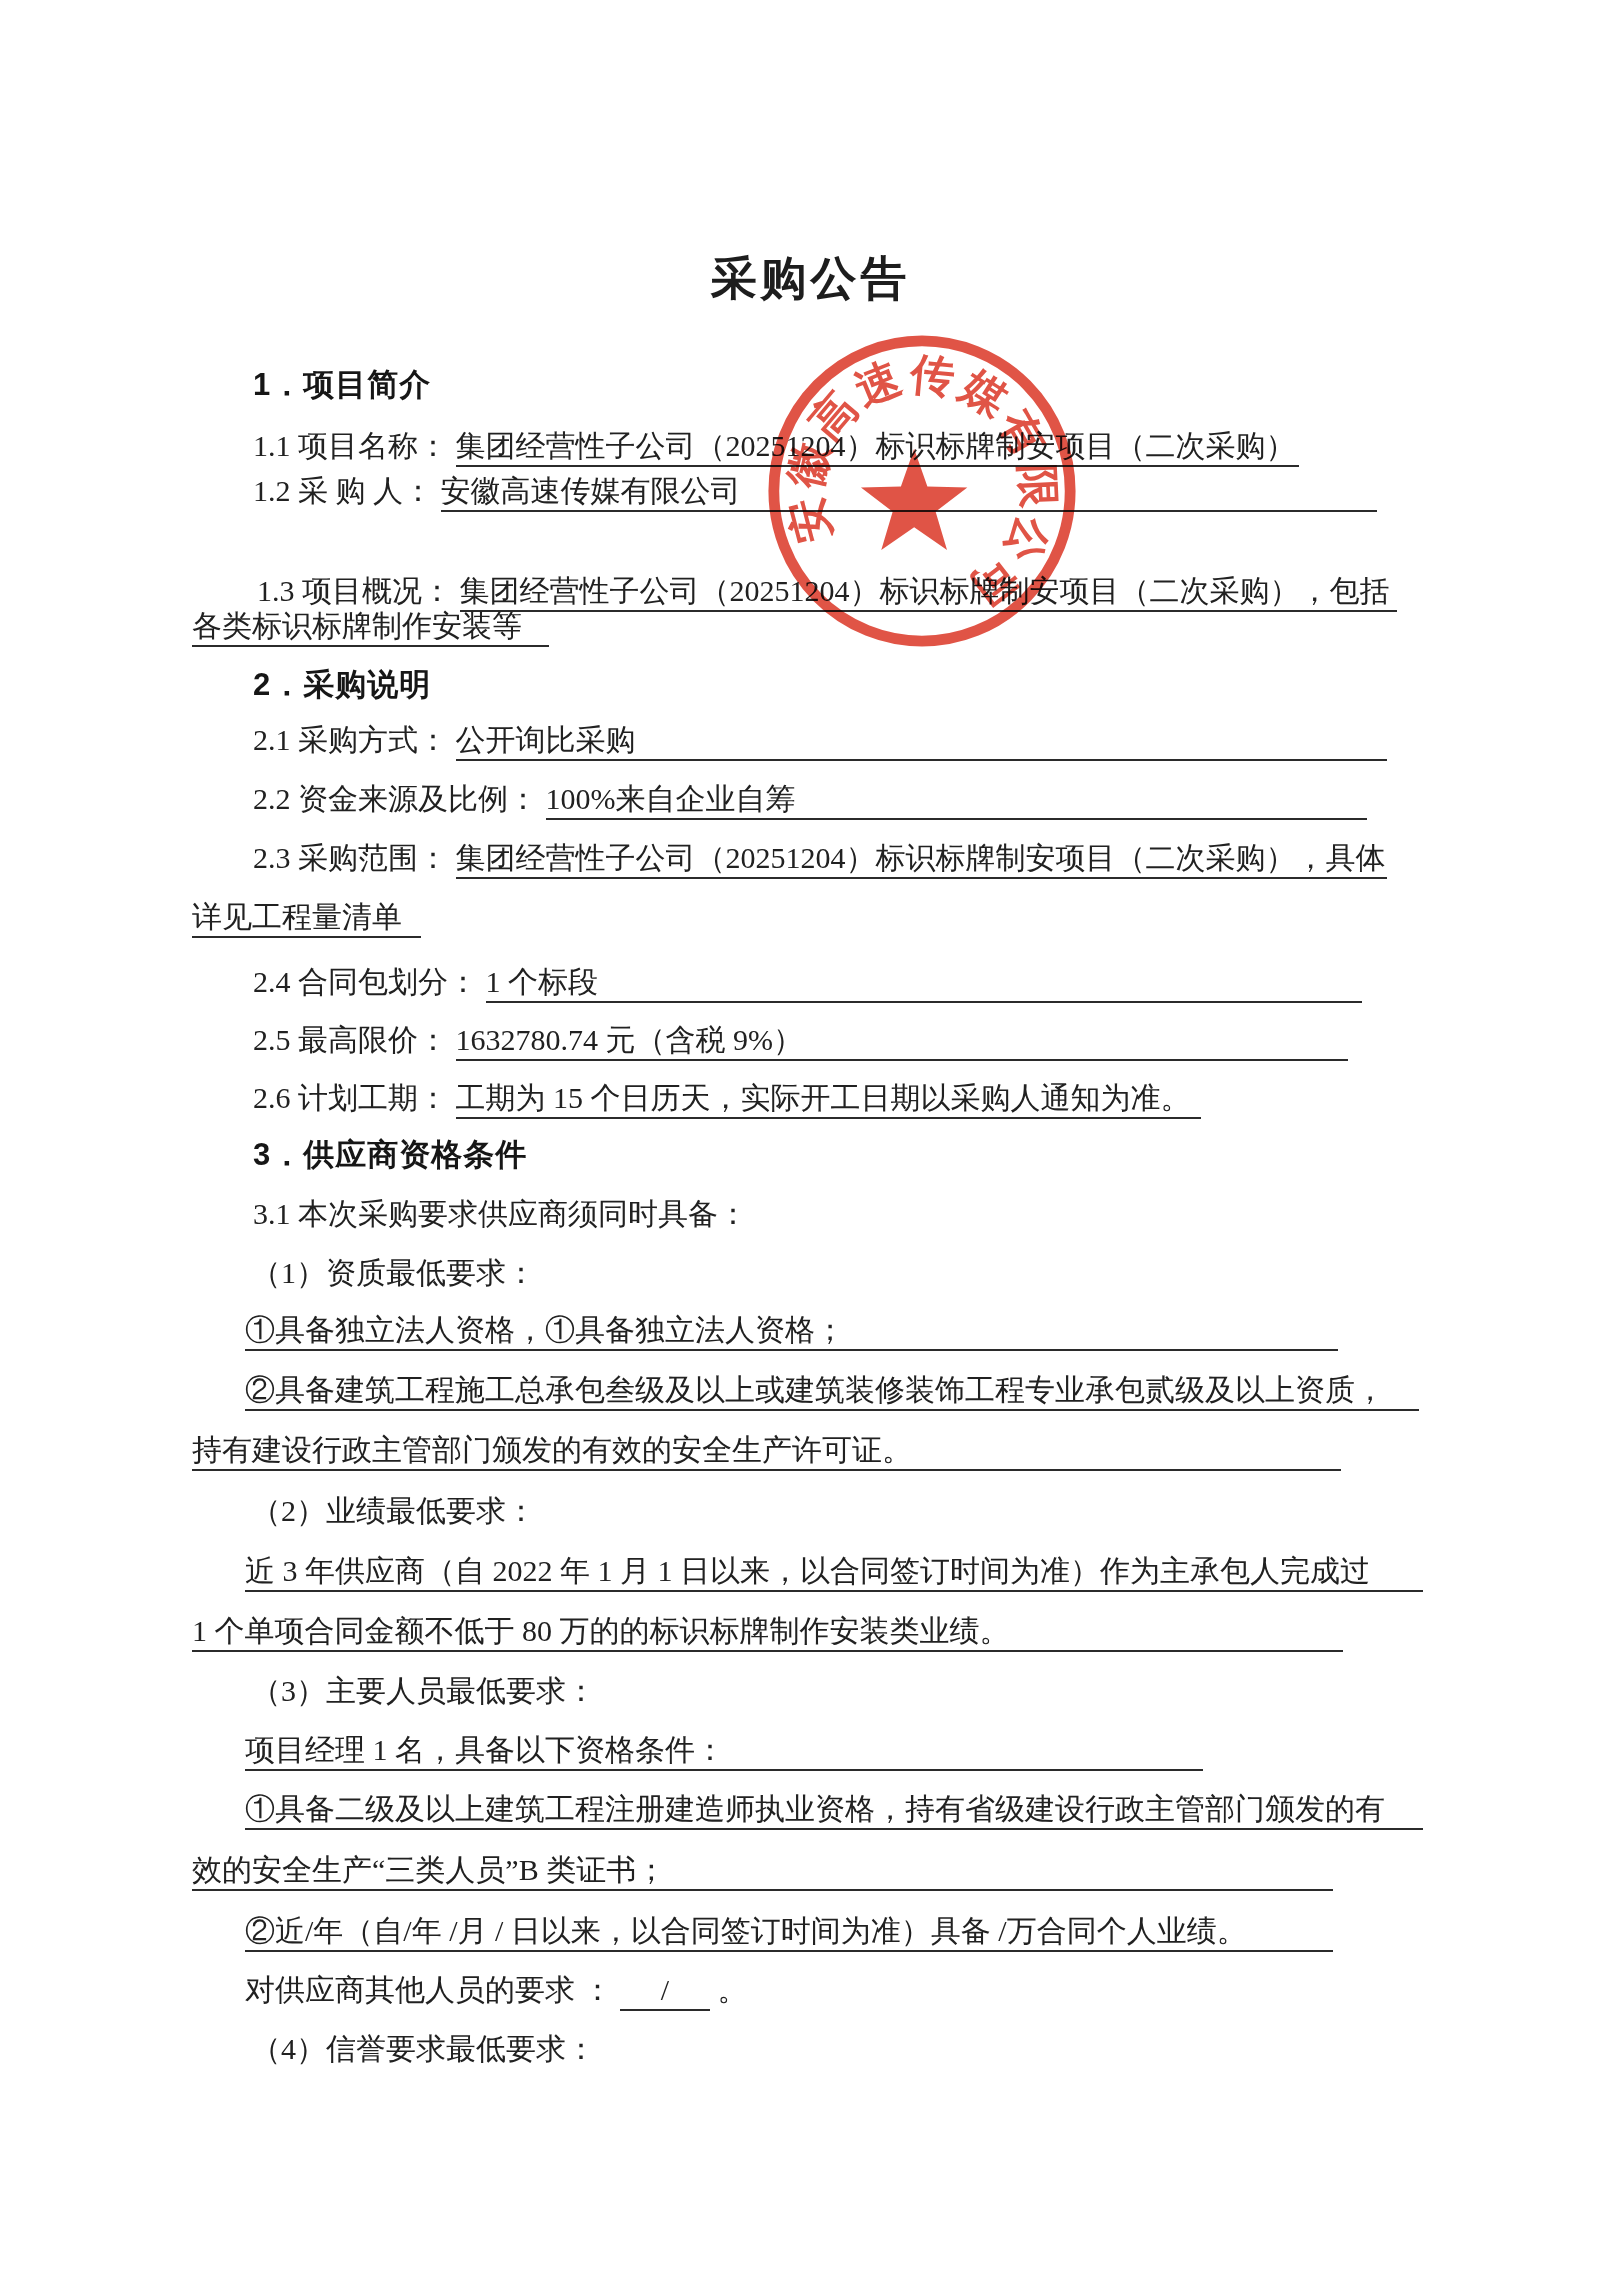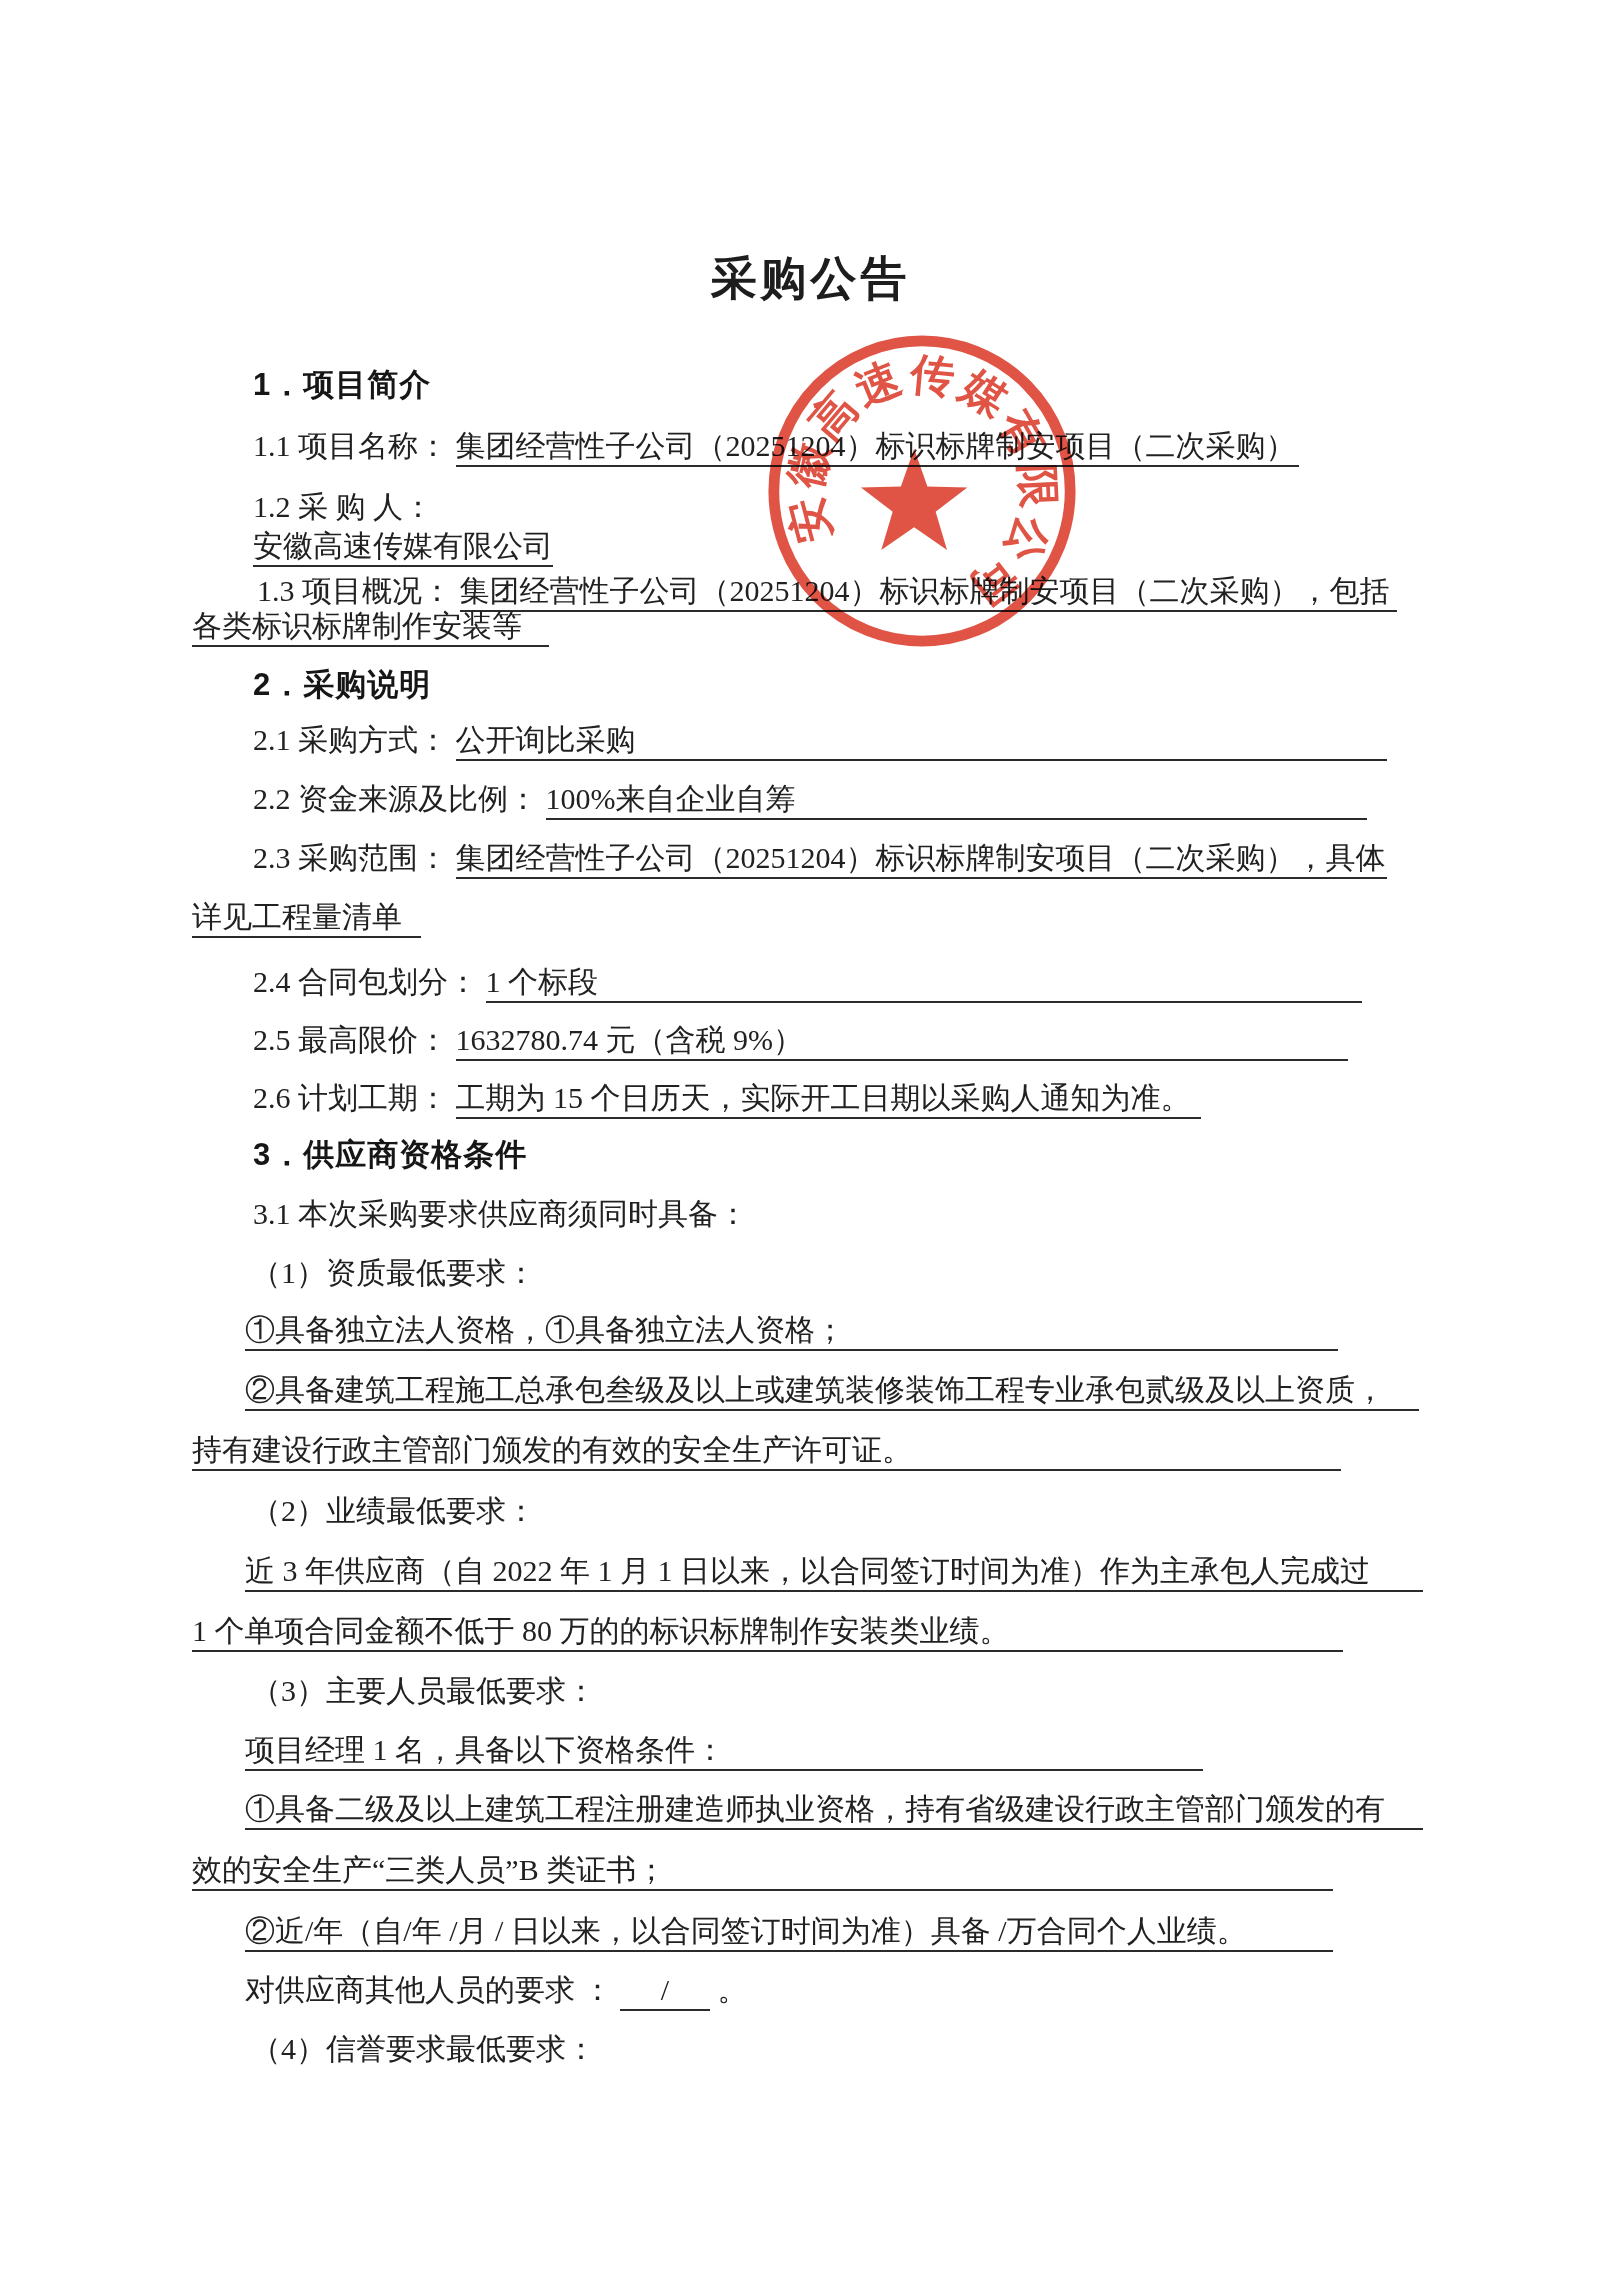--- a/index.html
+++ b/index.html
@@ -47,21 +47,21 @@
 <div id="page">
 
   <div class="title" style="top:248px;">采购公告</div>
 
   <div class="line h" style="top:365px;left:253px;">1．项目简介</div>
 
   <div class="line" style="top:426px;left:253px;right:322px;">
     <span class="lbl">1.1 项目名称： </span><span class="ul">集团经营性子公司（20251204）标识标牌制安项目（二次采购）</span>
   </div>
 
-  <div class="line" style="top:487px;left:253px;right:244px;flex-direction:column;">
+  <div class="line" style="top:471px;left:253px;right:244px;">
     <span class="lbl">1.2 采 购 人： </span><span class="ul">安徽高速传媒有限公司</span>
   </div>
 
   <div class="line" style="top:546px;left:257px;right:224px;margin-top:25px;">
     <span class="lbl">1.3 项目概况： </span><span class="ul">集团经营性子公司（20251204）标识标牌制安项目（二次采购），包括</span>
   </div>
 
   <div class="line" style="top:606px;left:192px;right:1072px;">
     <span class="ul">各类标识标牌制作安装等</span>
   </div>

